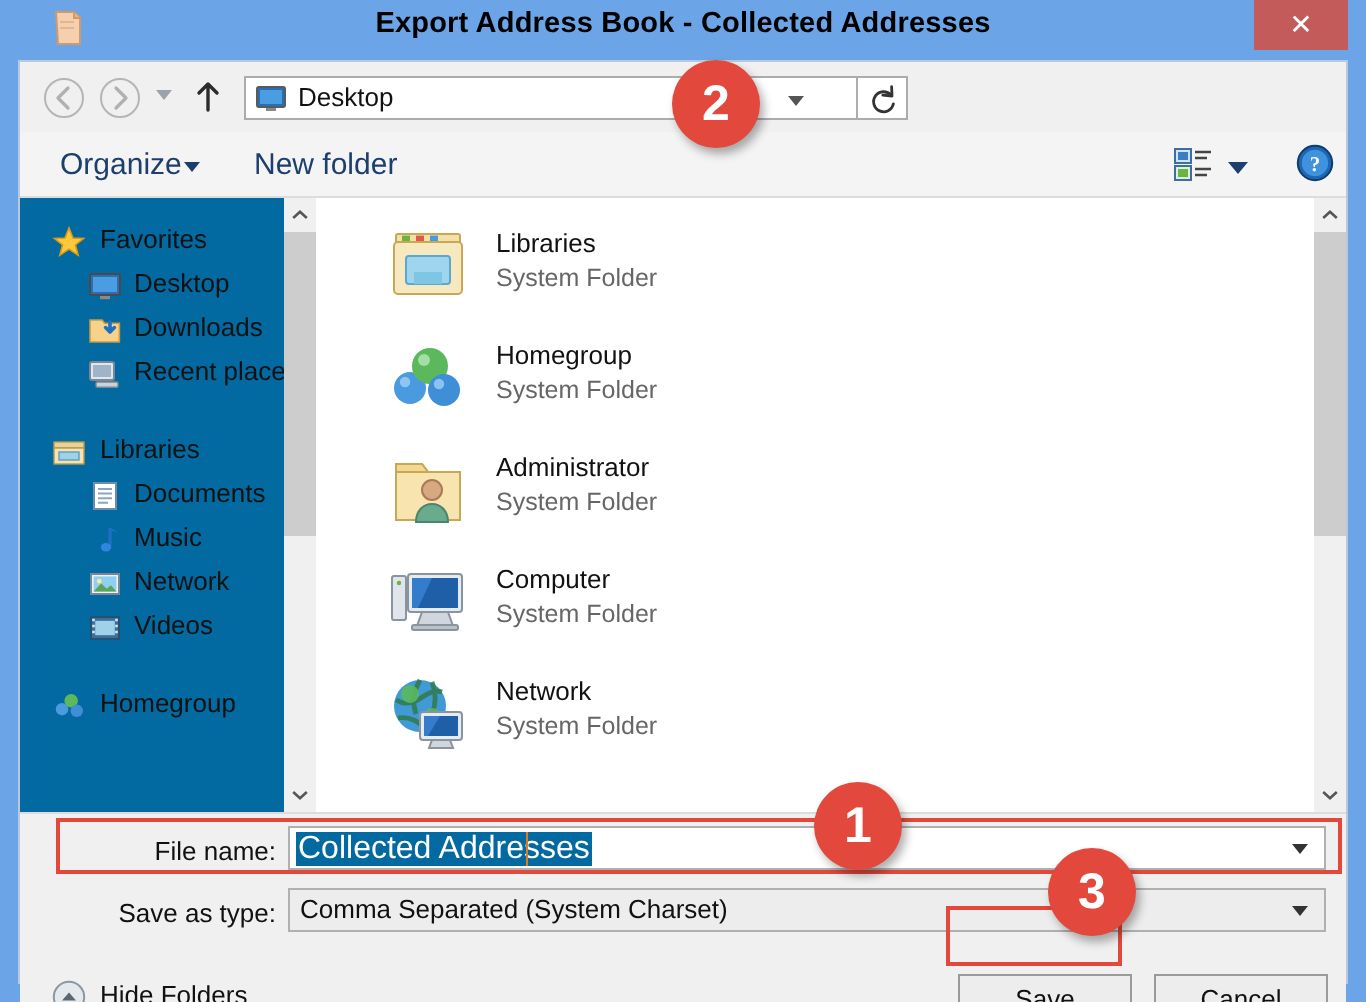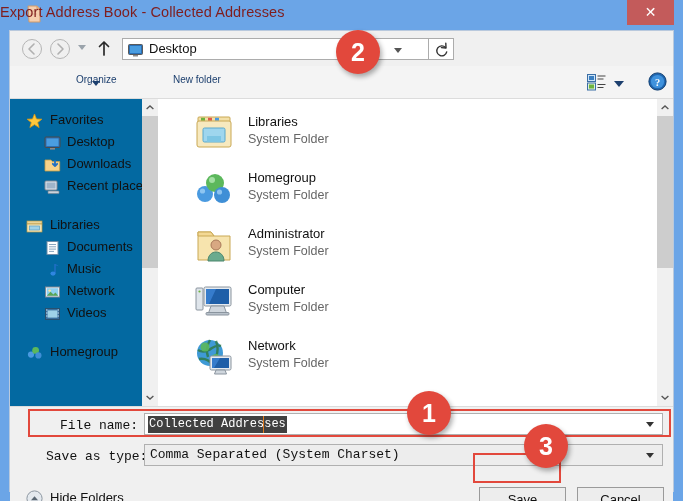--- a/index.html
+++ b/index.html
@@ -15,23 +15,24 @@
   }
   
   .titlebar{
     position:absolute;left:0;top:0;width:683px;height:30px;
     background:#6ba5e7;
   }
   .win-icon{
     position:absolute;left:26px;top:5px;width:18px;height:19px;
   }
   .title-text{
-    position:absolute;left:0;top:4px;width:683px;text-align:left;
-    font-size:14.5px;color:#7f1d1d;letter-spacing:.1px;
-    white-space:nowrap;
+    position:absolute;left:0;top:4px;width:683px;text-align:center;
+    font-size:14.5px;color:#000000;letter-spacing:.1px;
+    white-space:nowrap;
+    font-weight:bold;
   }
   .close-btn{
     position:absolute;right:9px;top:0px;width:47px;height:25px;
     background:#c35b5b;color:#fff;font-size:14px;line-height:25px;
     text-align:center;cursor:pointer;
   }
   
   .client{
     position:absolute;left:9px;top:30px;width:665px;height:462px;
     background:#f0f0f0;border:1px solid #b9c9dd;box-sizing:border-box;
@@ -86,23 +87,22 @@
     position:absolute;left:8px;top:2px;font-size:13px;color:#8a8a8a;
     white-space:nowrap;
   }
   .search-icon{position:absolute;right:7px;top:4px;width:14px;height:14px;}
   
   .toolbar{
     position:absolute;left:0;top:35px;width:663px;height:32px;
     background:#f4f4f4;border-bottom:1px solid #dcdcdc;
   }
   .tb-item{
-    position:absolute;top:8px;font-size:10px;color:#1c3f6e;cursor:pointer;
-    white-space:nowrap;
-    margin-left:46px;
+    position:absolute;top:8px;font-size:15px;color:#1c3f6e;cursor:pointer;
+    white-space:nowrap;
   }
   .tb-organize{left:20px;}
   .tb-caret{
     position:absolute;left:82px;top:15px;width:0;height:0;cursor:pointer;
     border-left:4px solid transparent;border-right:4px solid transparent;
     border-top:5px solid #1c3f6e;
   }
   .tb-newfolder{left:117px;}
   .view-icon{position:absolute;left:577px;top:8px;width:19px;height:17px;cursor:pointer;}
   .view-caret{
@@ -154,35 +154,35 @@
     position:absolute;left:74px;top:7px;font-size:13px;color:#111;
     white-space:nowrap;
   }
   .file-row .fi-sub{
     position:absolute;left:74px;top:25px;font-size:12.5px;color:#666;
     white-space:nowrap;
   }
   
   .formarea{
     position:absolute;left:0;top:375px;width:663px;height:85px;
-    background:#f0f0f0;border-top:1px solid #dcdcdc;font-family:Liberation Mono, monospace;
+    background:#f0f0f0;border-top:1px solid #dcdcdc;
   }
   .lbl{
     position:absolute;font-size:13px;color:#111;text-align:right;
     white-space:nowrap;
   }
   .lbl-filename{left:36px;top:11px;width:92px;}
   .lbl-savetype{left:36px;top:42px;width:92px;}
   .fld-filename{
     position:absolute;left:134px;top:6px;width:519px;height:22px;
     background:#fff;border:1px solid #b0b0b0;box-sizing:border-box;cursor:text;
   }
   .fn-sel{
     position:absolute;left:3px;top:2px;height:17px;line-height:17px;
-    background:#404040;color:#fff;font-size:12px;padding:0 1px;
+    background:#0369a1;color:#fff;font-size:16px;padding:0 1px;
     white-space:nowrap;
   }
   .fn-caret{
     position:absolute;left:118px;top:2px;width:1px;height:17px;background:#e07b20;
   }
   .fld-savetype{
     position:absolute;left:134px;top:37px;width:519px;height:22px;
     background:#ededed;border:1px solid #b0b0b0;box-sizing:border-box;cursor:pointer;
   }
   .st-text{

